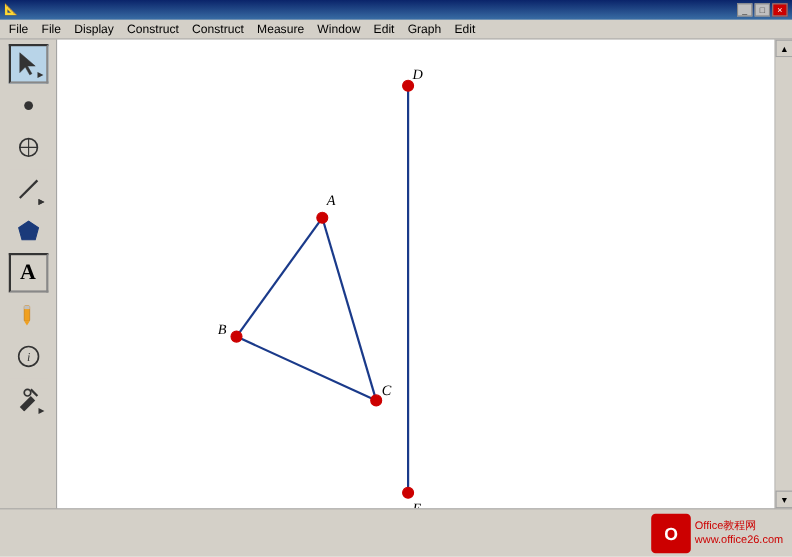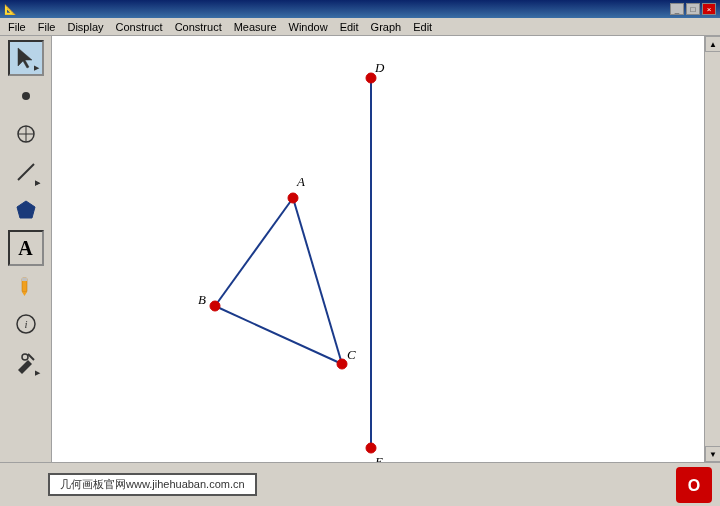--- a/index.html
+++ b/index.html
@@ -192,24 +192,25 @@
   </div>
 
   <div id="scrollbar-right">
     <div class="scroll-btn">▲</div>
     <div class="scroll-track"></div>
     <div class="scroll-btn">▼</div>
   </div>
 </div>
 
 <div id="bottom-bar" style="height:44px;display:flex;align-items:center;padding:0 8px;background:#d4d0c8;border-top:1px solid #a0a0a0;">
-  <div id="watermark-box">
-    <span>几何画板官网www.jihehuaban.com.cn</span>
-  </div>
   <div id="office-logo" style="margin-left:auto;display:flex;align-items:center;gap:4px;">
     <div style="width:36px;height:36px;background:#cc0000;border-radius:4px;display:flex;align-items:center;justify-content:center;">
       <svg width="28" height="28" viewBox="0 0 28 28">
         <rect x="2" y="2" width="24" height="24" rx="3" fill="#cc0000"></rect>
         <text x="14" y="20" text-anchor="middle" font-size="16" font-weight="bold" fill="white" font-family="Arial">O</text>
       </svg>
     </div>
+    <div style="font-size:10px;color:#cc0000;line-height:1.3;">
+      <div>Office教程网</div>
+      <div>www.office26.com</div>
+    </div>
   </div>
 </div>
 
 </body></html>

